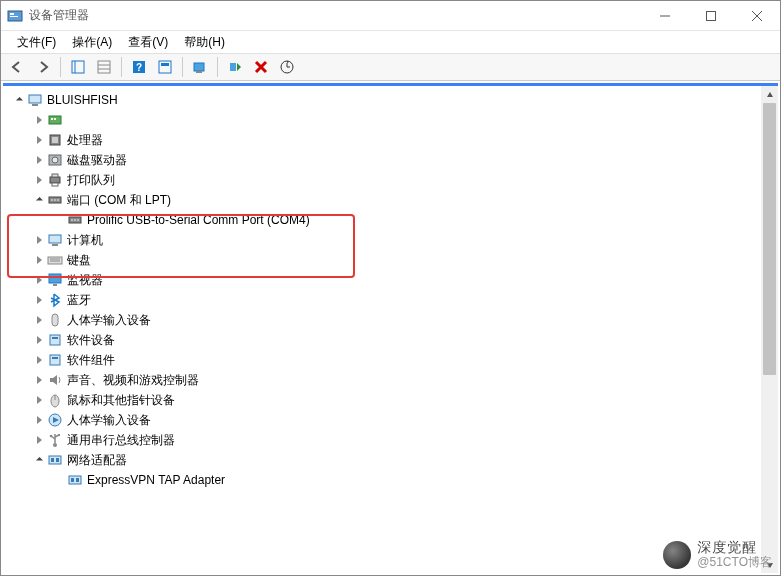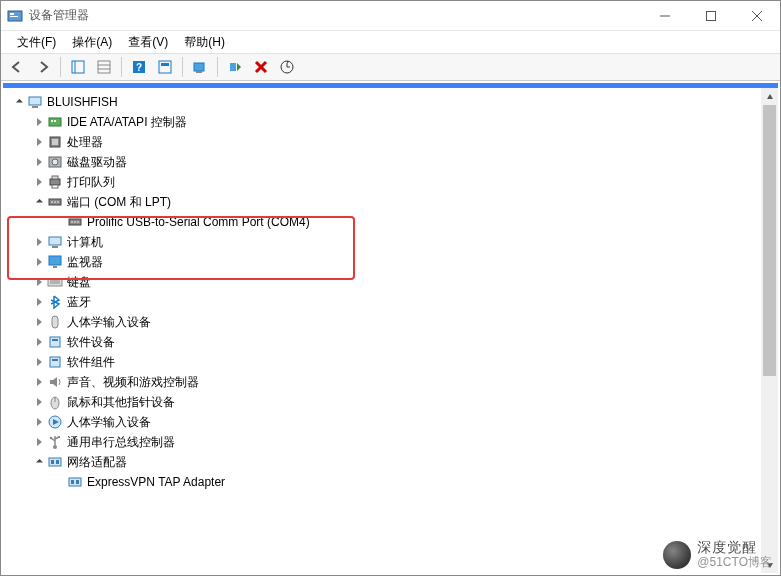--- a/index.html
+++ b/index.html
@@ -53,21 +53,21 @@
     display: flex; align-items: center; justify-content: center;
     border: 1px solid transparent;
   }
   .tsep { width: 1px; height: 20px; background: #ccc; margin: 0 3px; }
   
   .tree-wrap {
     position: absolute;
     top: 82px; bottom: 2px; left: 2px; right: 2px;
     overflow: hidden;
     background: #fff;
-    border-top: 5px solid #3b82f6;
+    border-top: 3px solid #3b82f6;
   }
   .tree {
     padding: 4px 0 0 0;
     white-space: nowrap;
   }
   .node {
     display: flex;
     align-items: center;
     height: 20px;
     padding: 0;
@@ -264,21 +264,20 @@
         <span class="exp closed">
           <span class="chev"></span>
         </span>
         <span class="nicon">
           <svg width="16" height="16">
             <rect x="2" y="4" width="12" height="8" fill="#5fae5f" stroke="#2e7a2e"></rect>
             <rect x="4" y="6" width="2" height="2" fill="#fff"></rect>
             <rect x="7" y="6" width="2" height="2" fill="#fff"></rect>
           </svg>
         </span>
-        <span class="nlabel">IDE ATA/ATAPI 控制器</span>
       </div>
       <div class="node">
         <span class="indent" style="width:28px"></span>
         <span class="exp closed">
           <span class="chev"></span>
         </span>
         <span class="nicon">
           <svg width="16" height="16">
             <rect x="3" y="3" width="10" height="10" fill="#888" stroke="#444"></rect>
             <rect x="5" y="5" width="6" height="6" fill="#ccc"></rect>
@@ -354,39 +353,39 @@
         </span>
         <span class="nlabel">计算机</span>
       </div>
       <div class="node">
         <span class="indent" style="width:28px"></span>
         <span class="exp closed">
           <span class="chev"></span>
         </span>
         <span class="nicon">
           <svg width="16" height="16">
-            <rect x="2" y="2" width="12" height="9" fill="#4aa3df" stroke="#1979ca"></rect>
-            <rect x="6" y="12" width="4" height="2" fill="#888"></rect>
-          </svg>
-        </span>
-        <span class="nlabel">监视器</span>
-      </div>
-      <div class="node">
-        <span class="indent" style="width:28px"></span>
-        <span class="exp closed">
-          <span class="chev"></span>
-        </span>
-        <span class="nicon">
-          <svg width="16" height="16">
             <rect x="1" y="5" width="14" height="7" fill="#ddd" stroke="#888"></rect>
             <line x1="3" y1="7" x2="13" y2="7" stroke="#888"></line>
             <line x1="3" y1="9" x2="13" y2="9" stroke="#888"></line>
           </svg>
         </span>
         <span class="nlabel">键盘</span>
+      </div>
+      <div class="node">
+        <span class="indent" style="width:28px"></span>
+        <span class="exp closed">
+          <span class="chev"></span>
+        </span>
+        <span class="nicon">
+          <svg width="16" height="16">
+            <rect x="2" y="2" width="12" height="9" fill="#4aa3df" stroke="#1979ca"></rect>
+            <rect x="6" y="12" width="4" height="2" fill="#888"></rect>
+          </svg>
+        </span>
+        <span class="nlabel">监视器</span>
       </div>
       <div class="node">
         <span class="indent" style="width:28px"></span>
         <span class="exp closed">
           <span class="chev"></span>
         </span>
         <span class="nicon">
           <svg width="16" height="16">
             <path d="M7 2 L7 14 L12 10 L4 6 M7 2 L12 6 L4 10" fill="none" stroke="#1979ca" stroke-width="1.5"></path>
           </svg>

